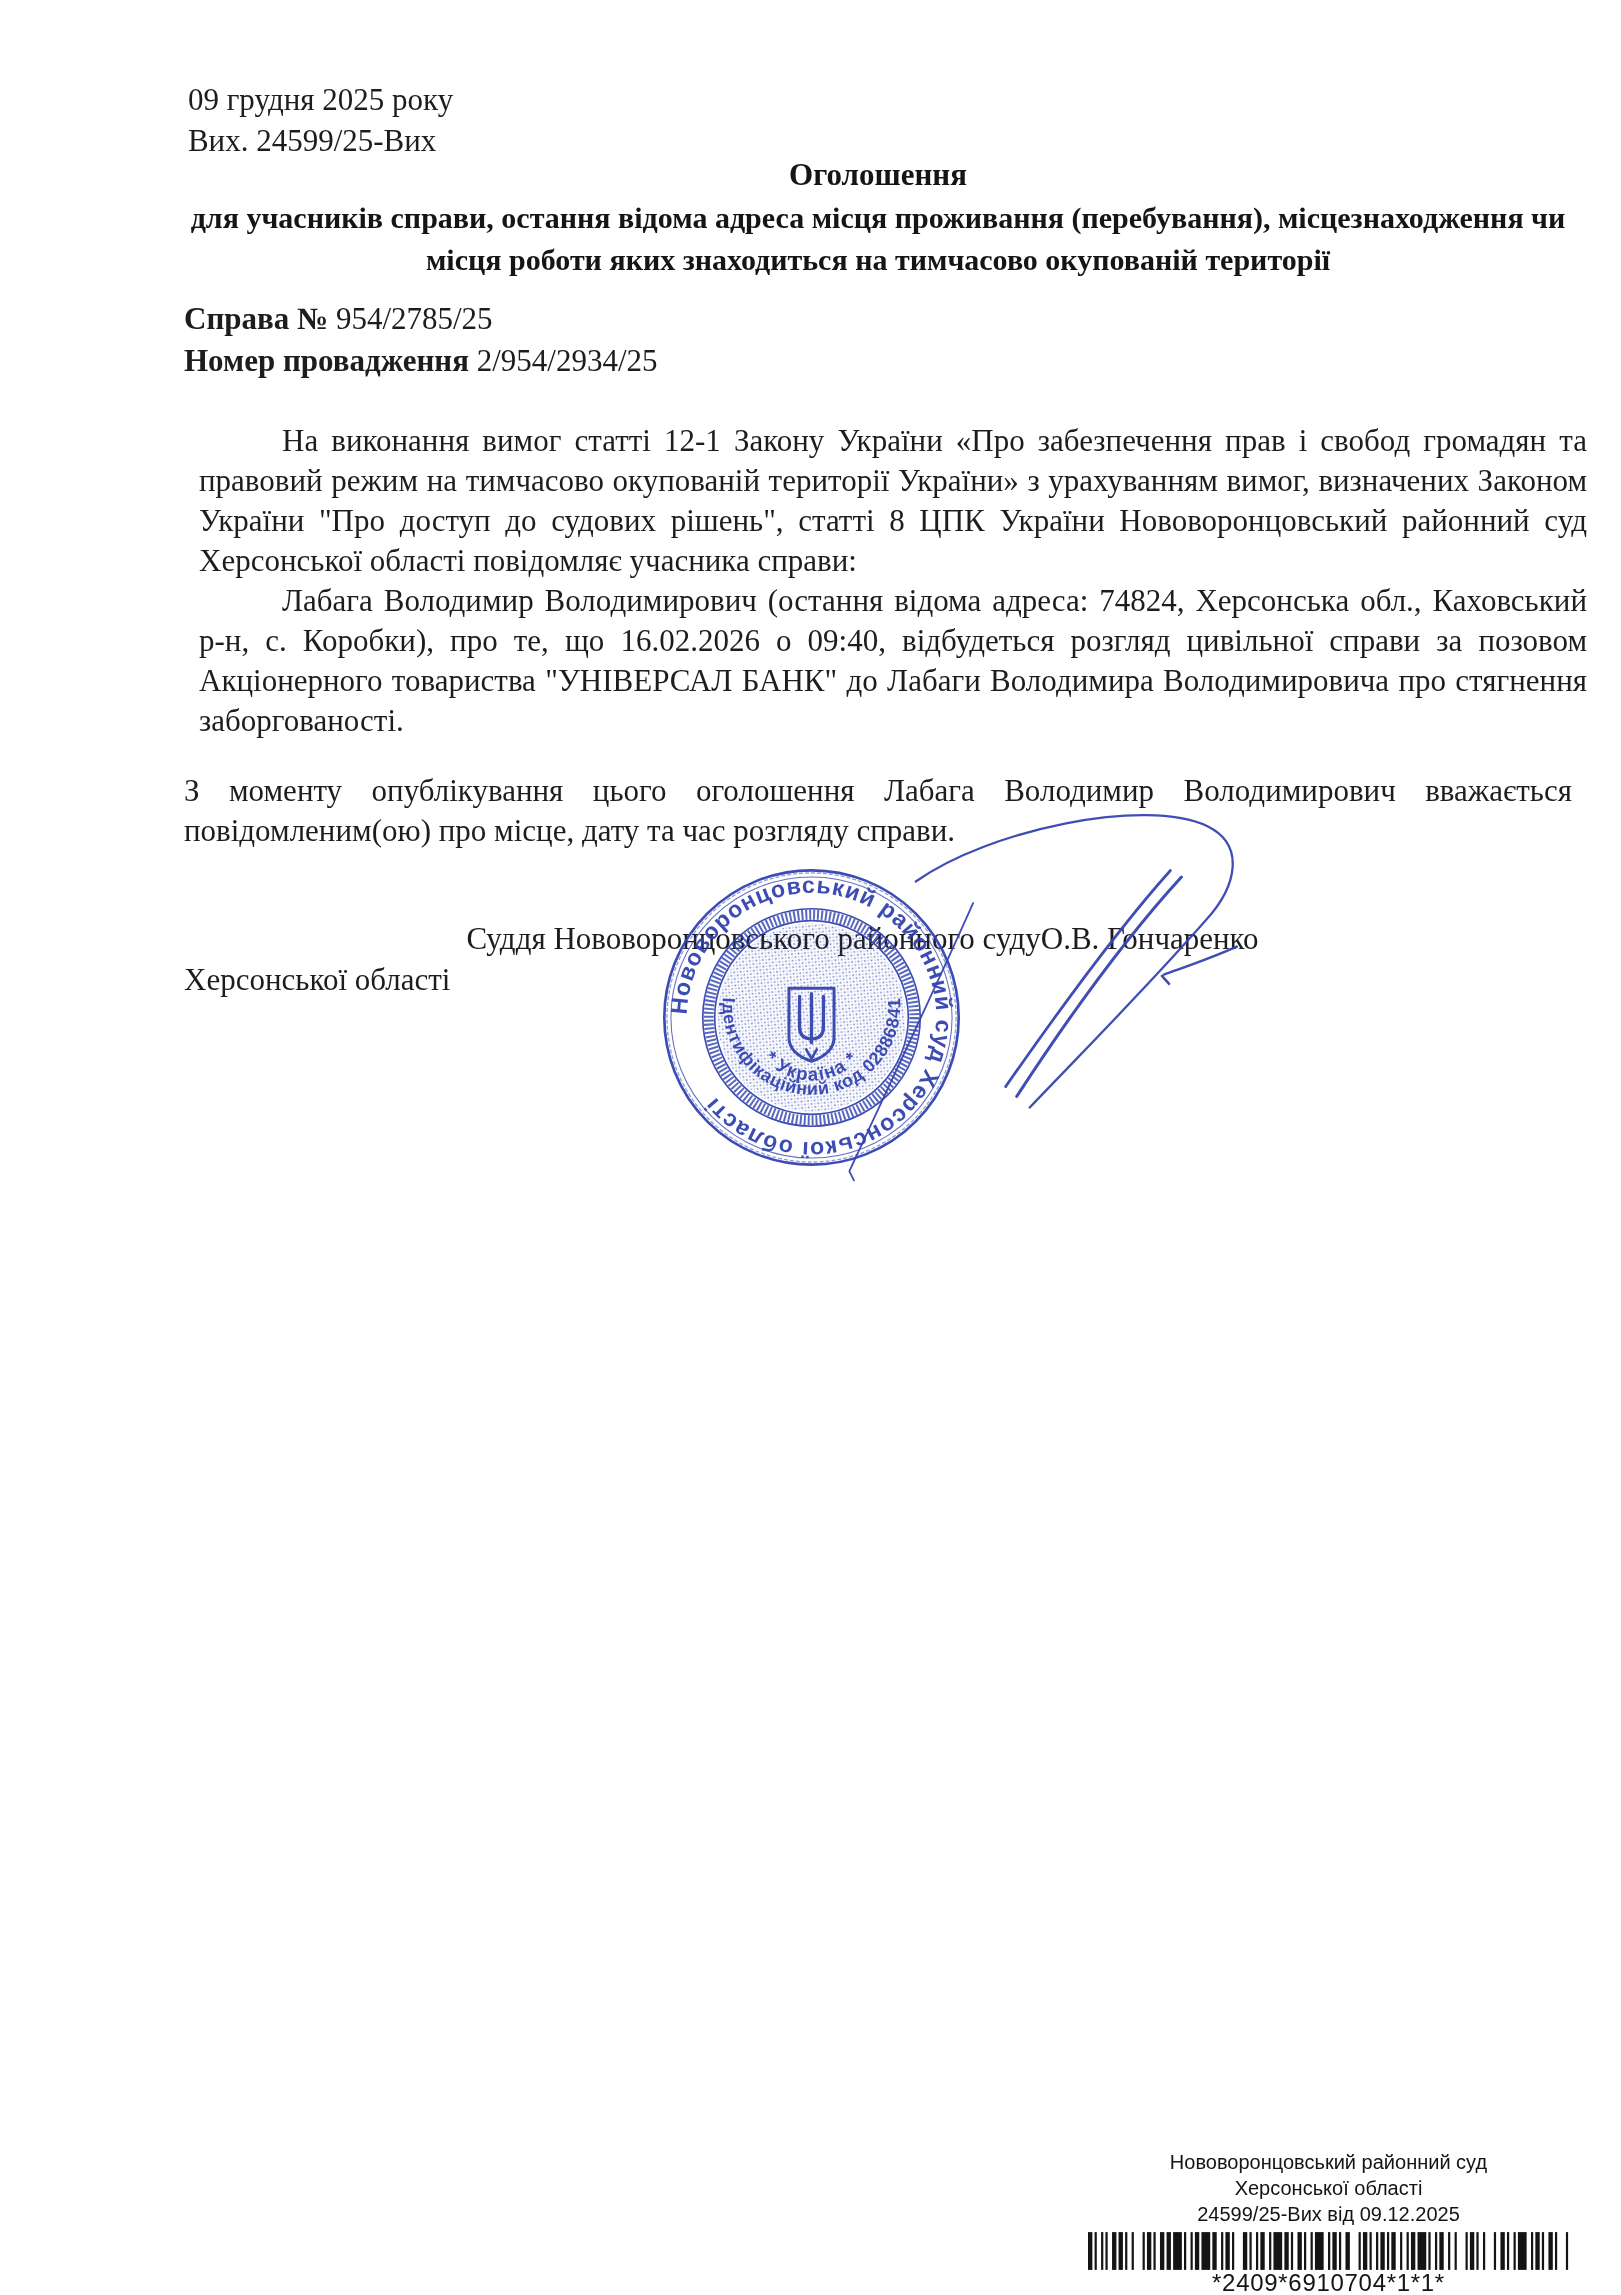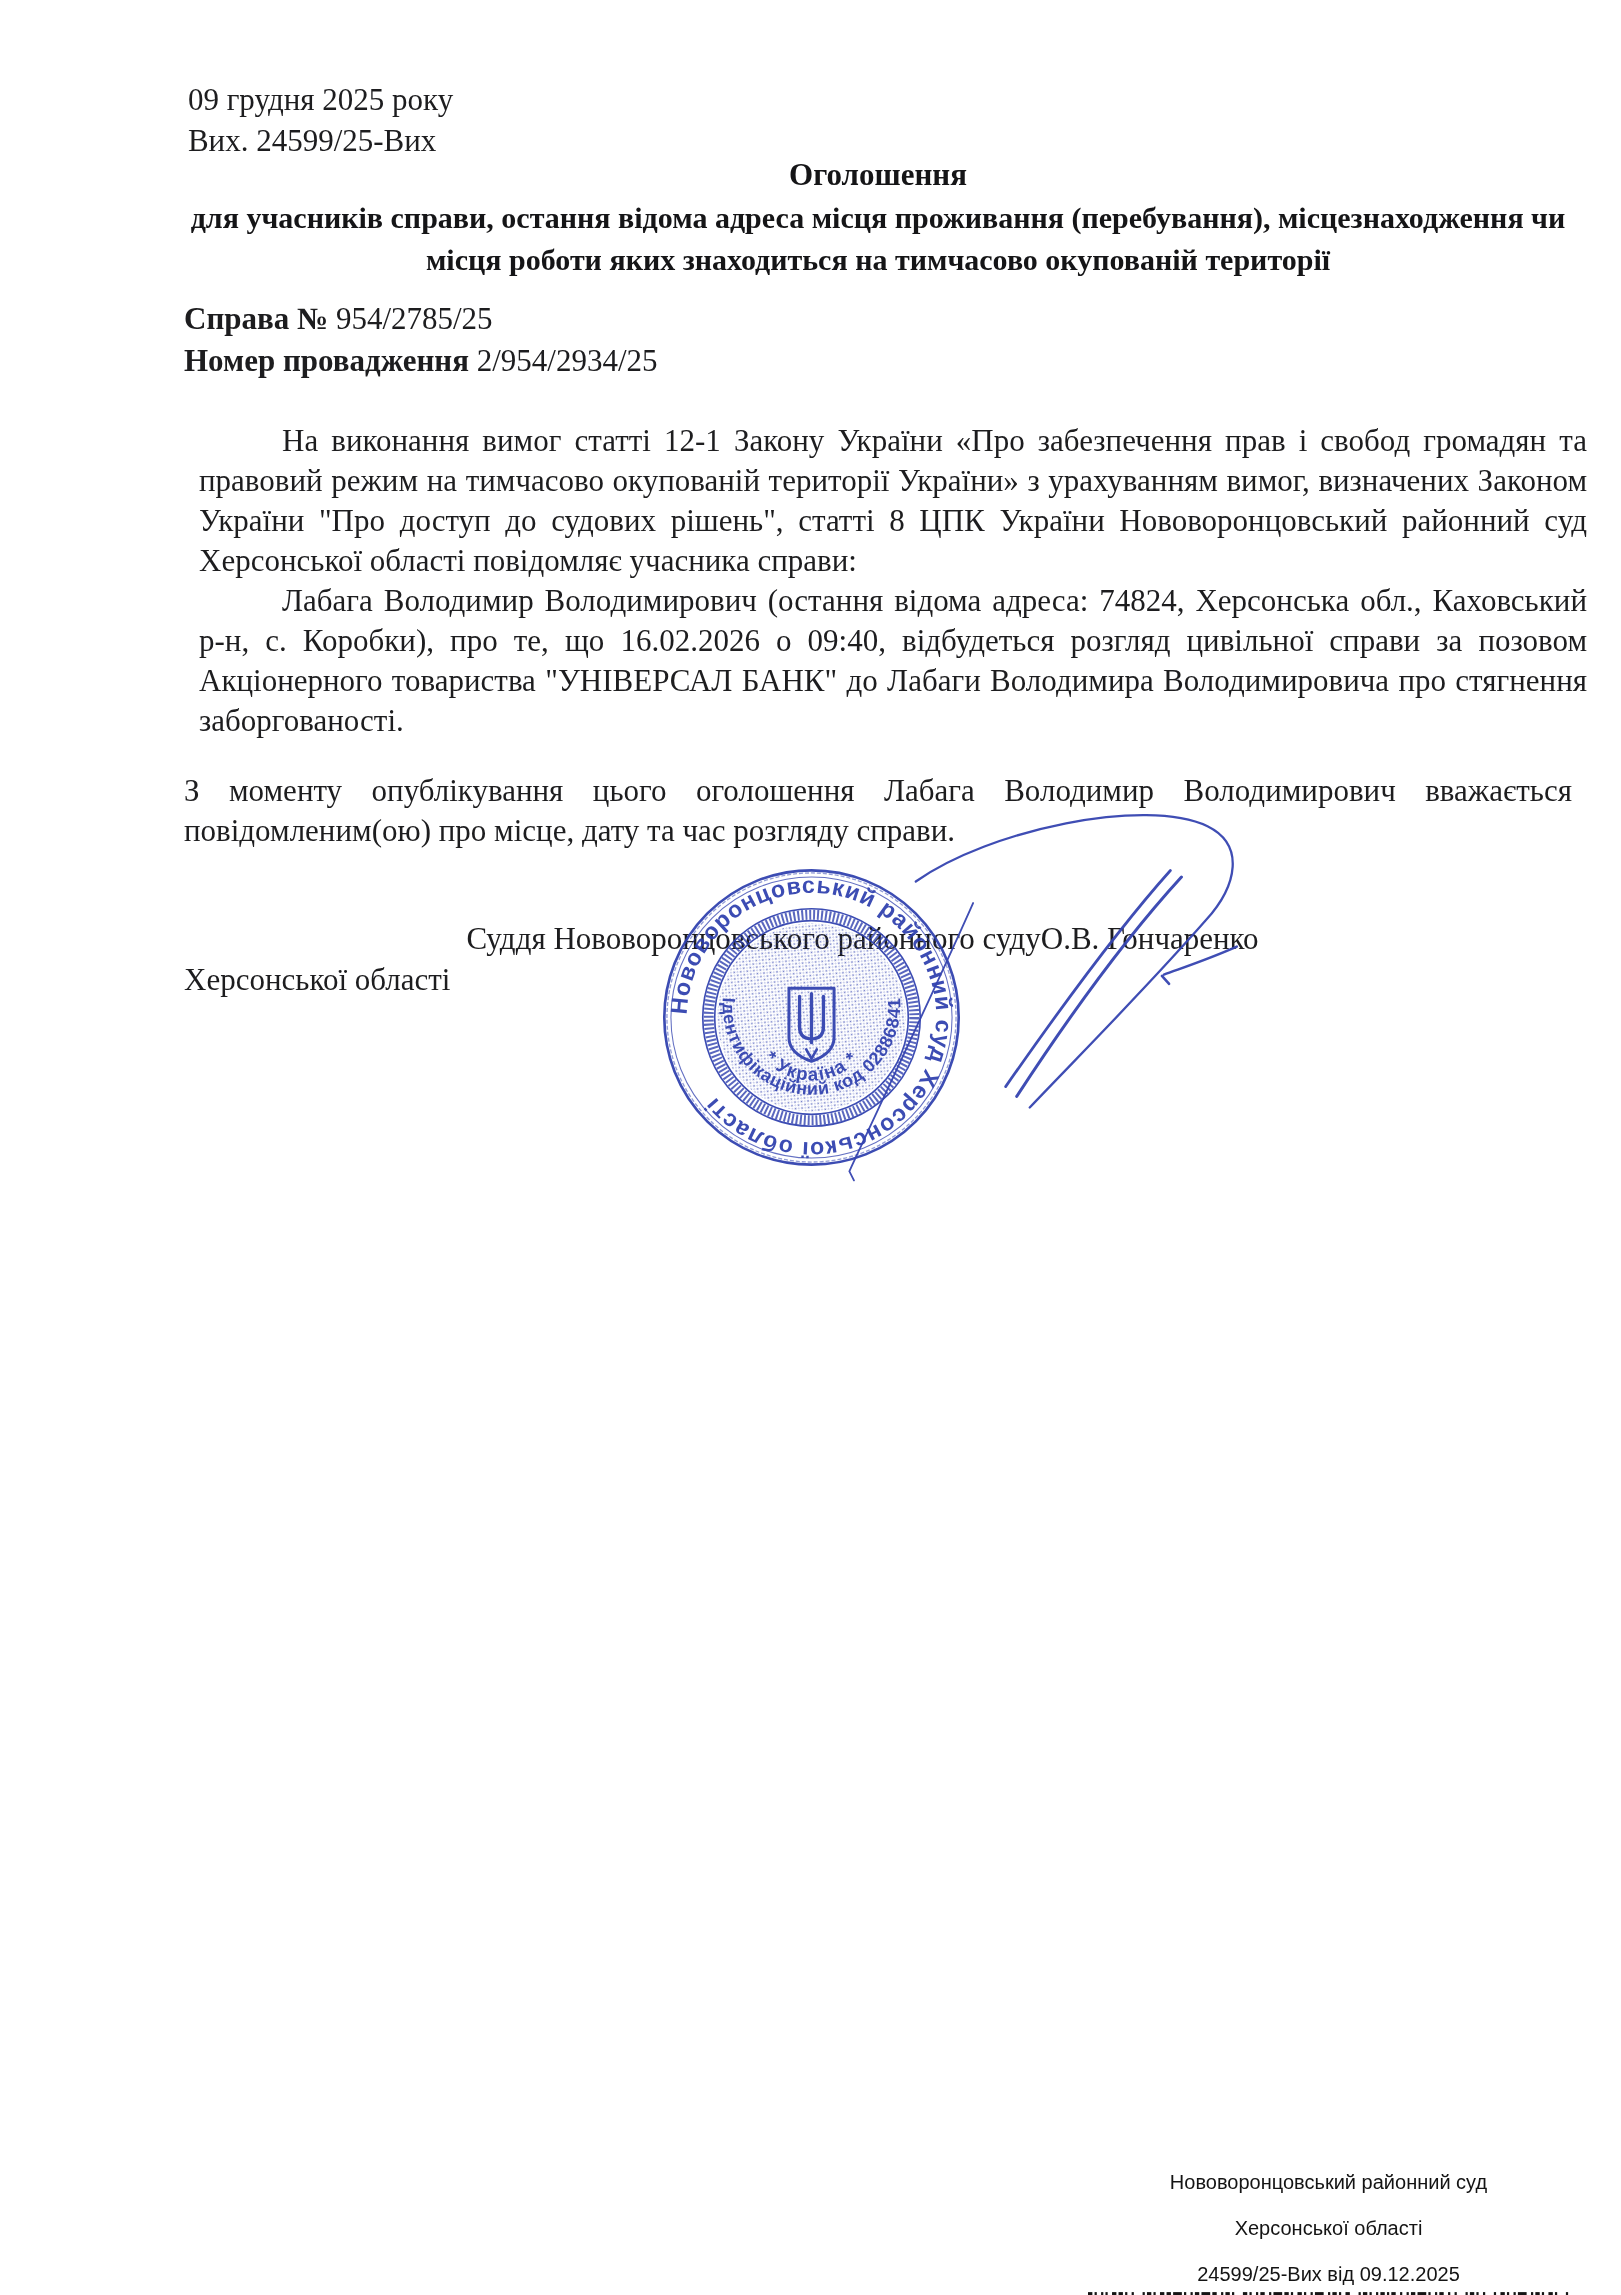--- a/index.html
+++ b/index.html
@@ -23,21 +23,21 @@
   .bodyA p{margin:0;text-indent:83px;text-align:justify;}
   .bodyB{position:absolute;top:771px;left:0;width:1388px;font-size:31px;line-height:40px;
          text-align:justify;}
   .sign-block{position:absolute;top:902px;left:0;width:1388px;font-size:31px;line-height:41px;}
   .sign-row{display:flex;justify-content:center;margin-top:16px;}
   .judge-name{padding-right:31px;white-space:nowrap;}
   .stamp-svg{position:absolute;left:659px;top:865px;width:305px;height:305px;opacity:.93;}
   .sig-svg{position:absolute;left:781px;top:800px;width:573px;height:404px;}
   .footer{position:absolute;left:1081px;top:2149px;width:495px;text-align:center;
           font-family:"Liberation Sans","DejaVu Sans",sans-serif;color:#141414;}
-  .footer .fline{font-size:20px;line-height:26px;margin-top:20px;}
+  .footer .fline{font-size:20px;line-height:26px;}
   .barcode-wrap{margin-top:5.2px;height:38px;}
   .barcode-label{font-size:24px;letter-spacing:0.7px;line-height:26px;}
   .stamp-txt{font-family:"Liberation Sans","DejaVu Sans",sans-serif;font-weight:bold;
              fill:#2e3fae;}
 </style>
 </head>
 <body>
 
 <div class="page">
   <div class="col">

